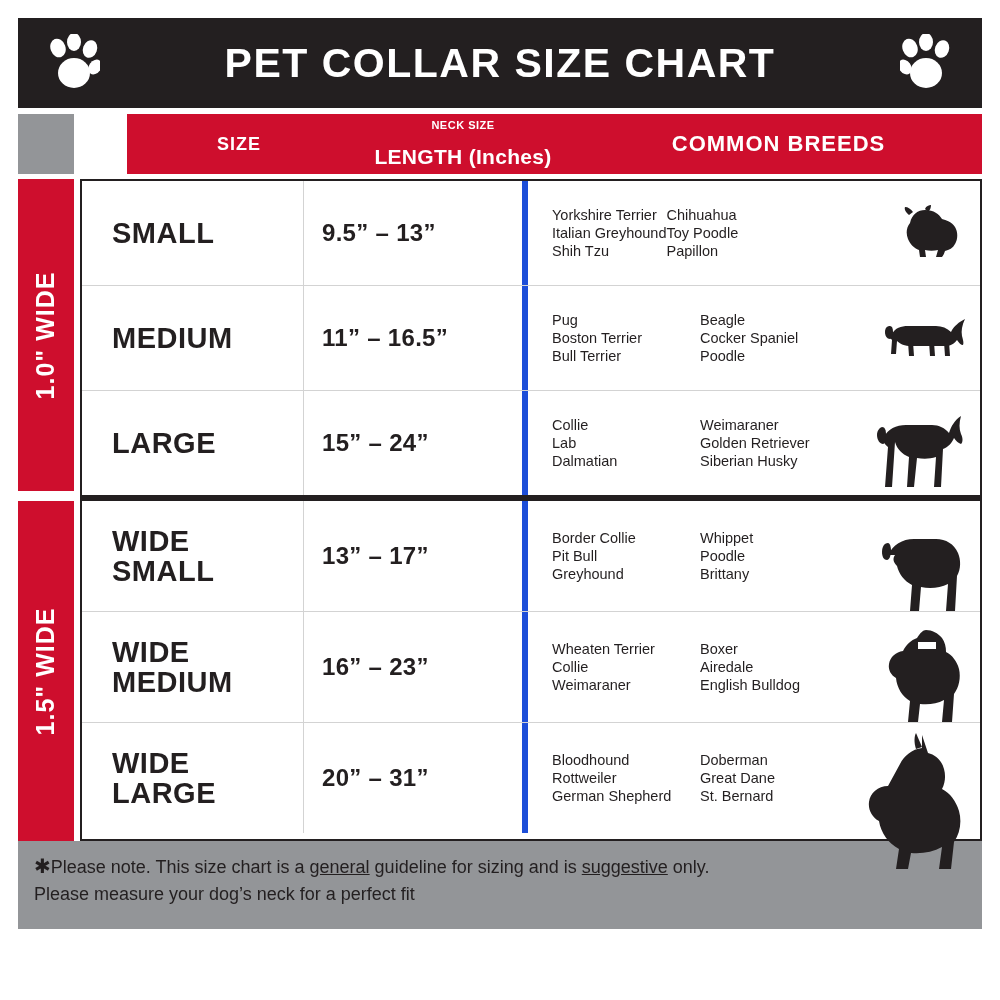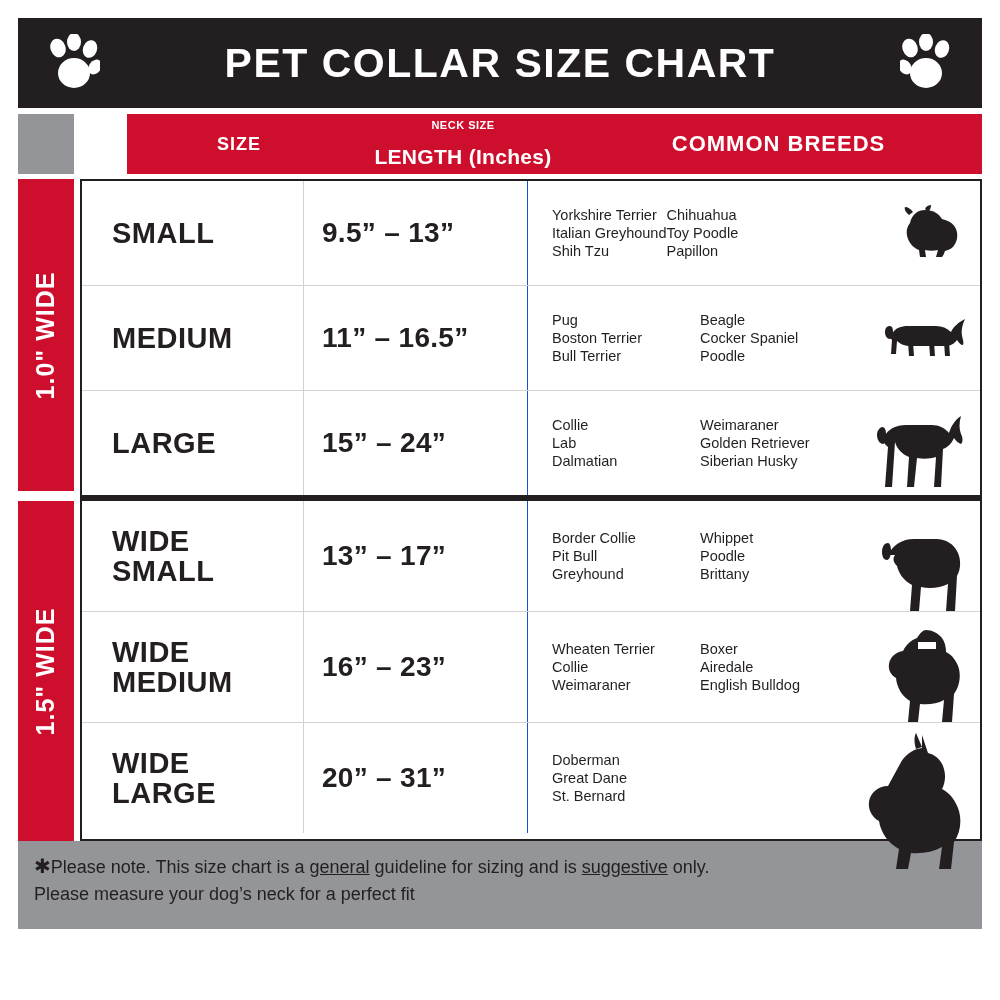--- a/index.html
+++ b/index.html
@@ -145,24 +145,24 @@
     letter-spacing: .5px;
     line-height: 1.05;
   }
   .cell-size .two-line { display: block; }
   .cell-len {
     width: 224px;
     display: flex;
     align-items: center;
     padding-left: 18px;
     box-sizing: border-box;
-    font-size: 28px;
+    font-size: 24px;
     font-weight: bold;
     color: #231f20;
-    border-right: 1px solid #1d4ed8;
+    border-right: 6px solid #1d4ed8;
     letter-spacing: .3px;
   }
   .cell-breeds {
     flex: 1;
     display: flex;
     align-items: center;
     padding-left: 24px;
     box-sizing: border-box;
     position: relative;
   }
@@ -372,20 +372,25 @@
 
         <div class="row tall last">
           <div class="cell-size">
             <div>
               <span class="two-line">WIDE</span>
               <span class="two-line">LARGE</span>
             </div>
           </div>
           <div class="cell-len">20” – 31”</div>
           <div class="cell-breeds">
+            <div class="breed-col c1">
+              <div>Bloodhound</div>
+              <div>Rottweiler</div>
+              <div>German Shepherd</div>
+            </div>
             <div class="breed-col c2">
               <div>Doberman</div>
               <div>Great Dane</div>
               <div>St. Bernard</div>
             </div>
             <div class="dog-silhouette" style="bottom:-38px;right:2px;z-index:5;">
               <svg width="140" height="138" viewBox="0 0 140 138">
                 <path fill="#231f20" d="M84 2l6 18c8 2 14 8 16 16 2 7 1 14-2 20 8 4 14 12 17 22 3 11 1 22-5 31l-3 27h-12l3-22c-9 5-20 7-31 6l-3 16h-12l3-20c-11-6-18-16-20-28-7-4-11-11-10-19 1-9 9-16 19-16l12-22c4-8 12-15 22-16z"></path>
                 <path fill="#231f20" d="M78 0c-2 4-2 10 0 16l6-2z"></path>
               </svg>

